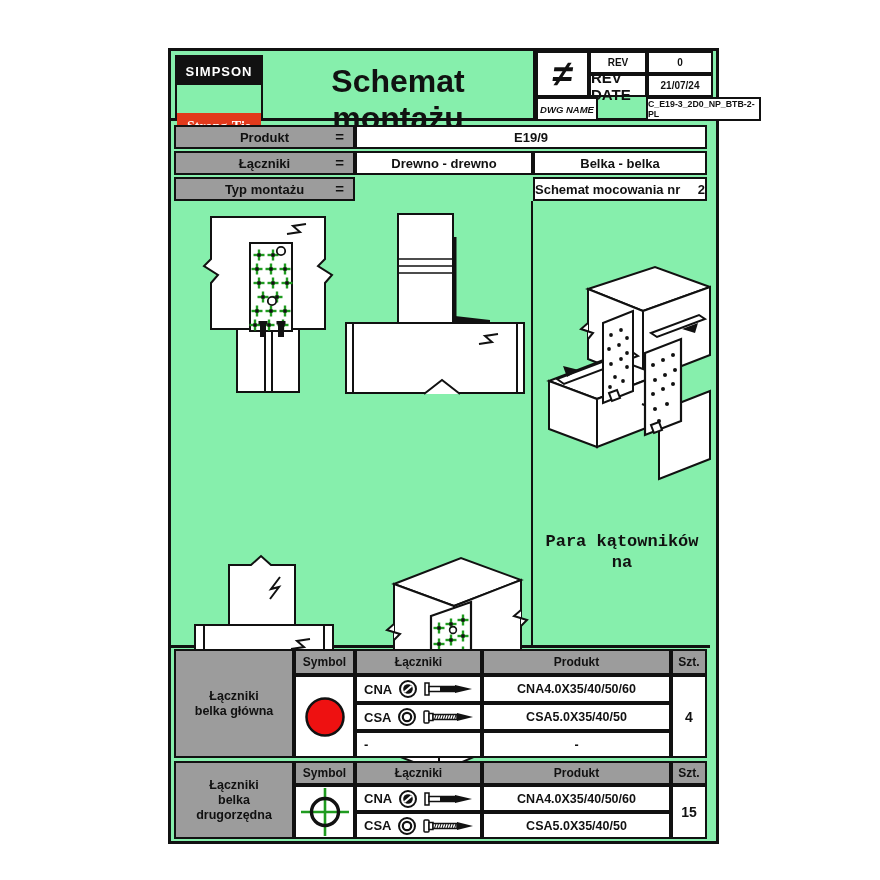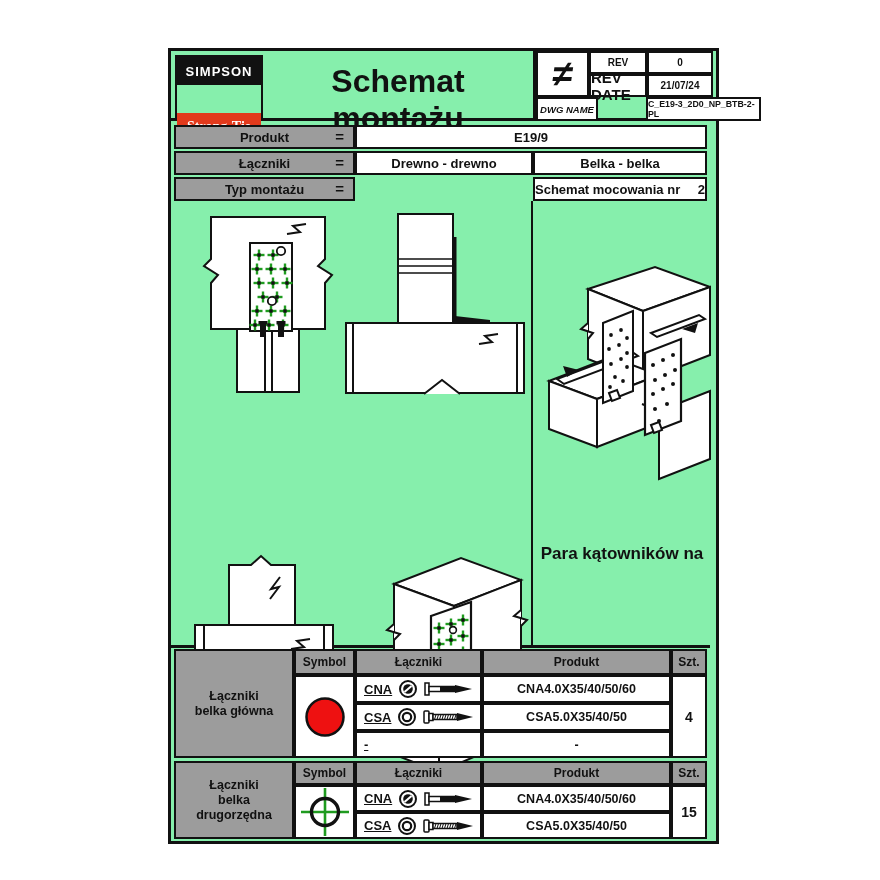--- a/index.html
+++ b/index.html
@@ -19,21 +19,21 @@
   .title{position:absolute;left:96px;top:12px;width:262px;text-align:center;}
   .title span{display:inline-block;font-size:32px;font-weight:bold;border-bottom:3px solid #000;padding:0 4px 4px;}
   .hdr-small{font-size:10px;}
   .neq{font-size:36px;font-weight:bold;transform:skewX(-8deg);}
   .eq-sign{position:absolute;right:9px;top:50%;transform:translateY(-54%);font-size:15px;font-weight:bold;}
   .info-label{justify-content:center;font-size:13px;}
   .val{font-size:13px;}
   .divider-v{position:absolute;background:#111;width:2px;}
   .caption{position:absolute;text-align:center;font-weight:bold;font-size:17px;line-height:21px;}
   .ft-head{font-size:12px;}
-  .code-row{justify-content:flex-start;padding-left:7px;gap:6px;font-size:13px;text-decoration:underline;}
+  .code-row{justify-content:flex-start;padding-left:7px;gap:6px;font-size:13px;}
   .prod{font-size:12.5px;}
   svg{display:block;}
 </style>
 </head>
 <body>
 
 <div id="canvas">
 
 <svg width="0" height="0" style="position:absolute">
   <defs>
@@ -244,21 +244,21 @@
         <circle cx="112" cy="146" r="2"></circle>
             <circle cx="124" cy="141" r="2"></circle>
             <circle cx="116" cy="158" r="2"></circle>
       </g>
       <path d="M66,130 l8,-3 l3,8 l-8,3 Z" fill="#fff" stroke="#111" stroke-width="2"></path>
       <path d="M108,162 l8,-3 l3,8 l-8,3 Z" fill="#fff" stroke="#111" stroke-width="2"></path>
       <polygon points="20,103 36,107 24,114" fill="#111"></polygon>
       <polygon points="155,60 139,66 152,70" fill="#111"></polygon>
     </svg>
 
-    <div class="caption" style="left:364px;top:342px;width:174px;">
+    <div class="caption" style="left:364px;top:330px;width:174px;font-family:Liberation Mono, monospace;">
       <div>Para kątowników na</div>
     </div>
   </div>
 
   <div class="abs" style="left:0;top:597px;width:539px;height:112px;">
     <div class="cell gray" style="left:3px;top:1px;width:120px;height:109px;flex-direction:column;font-size:12.5px;line-height:15px;">
       <div>Łączniki</div>
       <div>belka główna</div>
     </div>
     <div class="cell gray ft-head" style="left:123px;top:1px;width:61px;height:26px;">Symbol</div>

